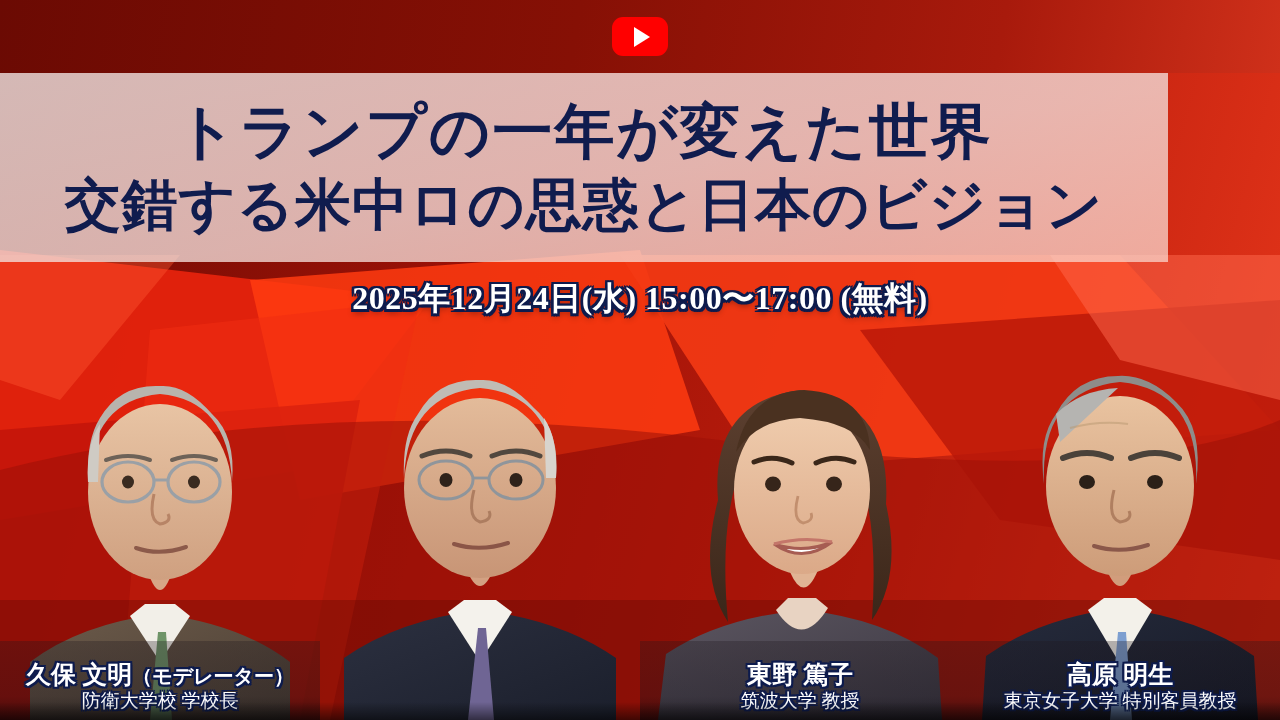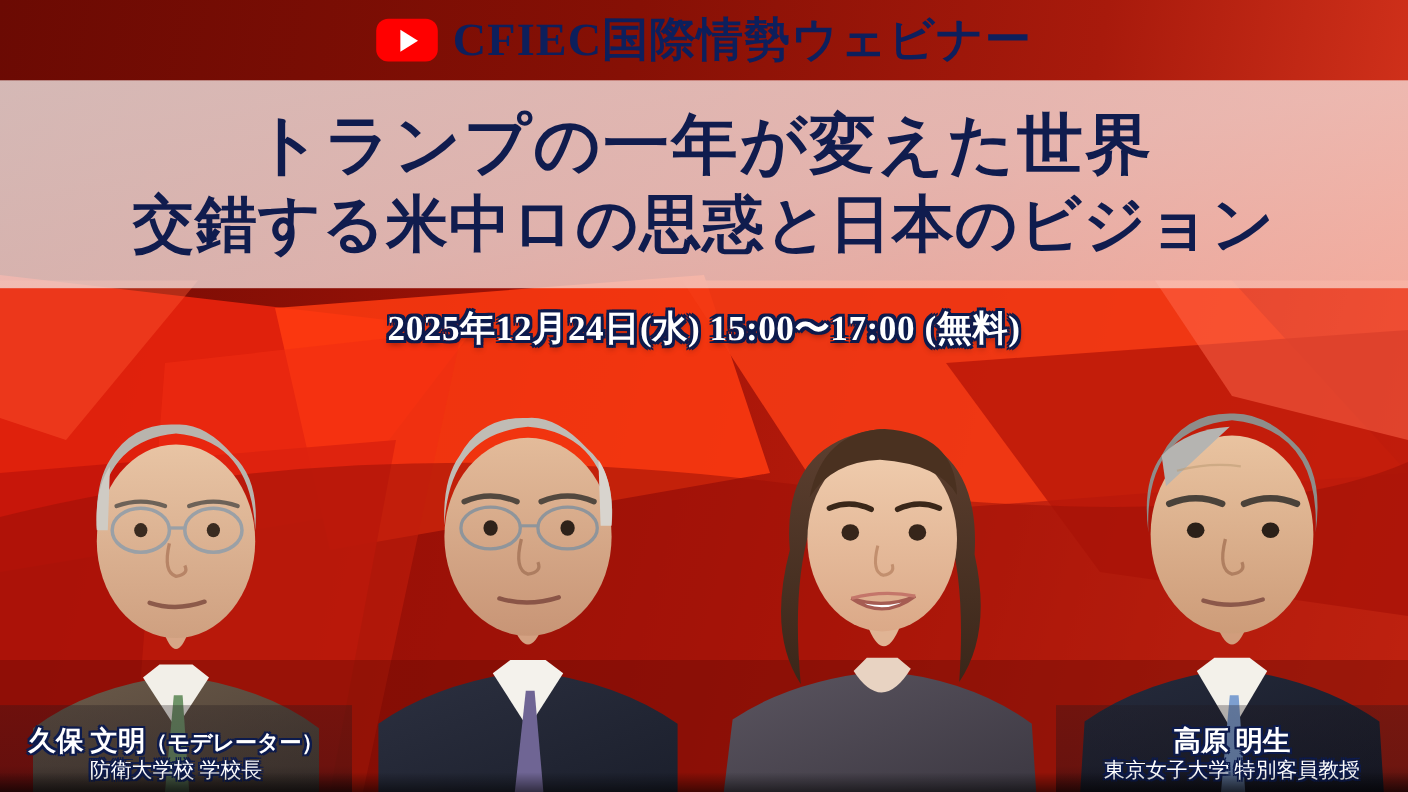--- a/index.html
+++ b/index.html
@@ -62,21 +62,21 @@
     color: #0d1f5c;
     letter-spacing: 1px;
     line-height: 1;
     white-space: nowrap;
   }
 
   
   .title-band {
     position: absolute;
     left: 0; top: 73px;
-    width: 1280px; height: 189px;
+    width: 1168px; height: 189px;
     background: linear-gradient(170deg, rgba(238,228,226,0.80) 0%, rgba(243,223,219,0.78) 55%, rgba(250,214,204,0.74) 100%);
     display: flex;
     flex-direction: column;
     align-items: center;
     justify-content: center;
     gap: 2px;
   }
   .title-line1 {
     font-size: 60px;
     font-weight: bold;
@@ -202,21 +202,20 @@
       <polygon points="1050,255 1280,255 1280,400 1120,360" fill="#ff6a4d" opacity="0.5"></polygon>
       <polygon points="0,255 180,255 60,400 0,380" fill="#ff5a33" opacity="0.4"></polygon>
       <rect x="0" y="600" width="1280" height="120" fill="#5e0a04" opacity="0.35"></rect>
     </svg>
   </div>
 
   <div class="header-strip">
     <span class="yt-icon">
       <span class="tri"></span>
     </span>
-    <span class="header-title">CFIEC国際情勢ウェビナー</span>
   </div>
 
   <div class="title-band">
     <div class="title-line1">トランプの一年が変えた世界</div>
     <div class="title-line2">交錯する米中ロの思惑と日本のビジョン</div>
   </div>
 
   <div class="date-row">
     <div class="date-text">2025年12月24日(水) 15:00〜17:00 (無料)</div>
   </div>
@@ -319,20 +318,24 @@
           <path d="M96,120 Q108,60 164,58 Q228,62 230,118 Q214,90 160,86 Q116,88 96,120 Z" fill="#4a3120"></path>
           <ellipse cx="133" cy="152" rx="8" ry="7.5" fill="#36251a"></ellipse>
           <ellipse cx="194" cy="152" rx="8" ry="7.5" fill="#36251a"></ellipse>
           <path d="M114,130 Q133,122 152,131" stroke="#3a2719" stroke-width="5" fill="none" stroke-linecap="round"></path>
           <path d="M176,131 Q195,122 214,130" stroke="#3a2719" stroke-width="5" fill="none" stroke-linecap="round"></path>
           <path d="M158,164 Q152,188 163,191 Q174,189 171,181" stroke="#c28f6e" stroke-width="2.8" fill="none"></path>
           <path d="M134,212 Q163,232 192,210 Q164,222 134,212 Z" fill="#ffffff" stroke="#a65c52" stroke-width="3"></path>
           <path d="M134,212 Q163,204 192,210" stroke="#c4766a" stroke-width="3" fill="none"></path>
         </svg>
       </div>
+      <div class="name-band">
+        <div class="sp-name"><span>東野 篤子</span><span class="suffix"></span></div>
+        <div class="sp-affil">筑波大学 教授</div>
+      </div>
     </div>
 
     <div class="speaker">
       <div class="portrait">
         <svg viewBox="0 0 320 388" preserveAspectRatio="xMidYMax slice">
           <defs>
             <linearGradient id="sk4" x1="0" y1="0" x2="0" y2="1">
               <stop offset="0%" stop-color="#e9c3a0"></stop>
                 <stop offset="100%" stop-color="#cd9c79"></stop>
             </linearGradient>

